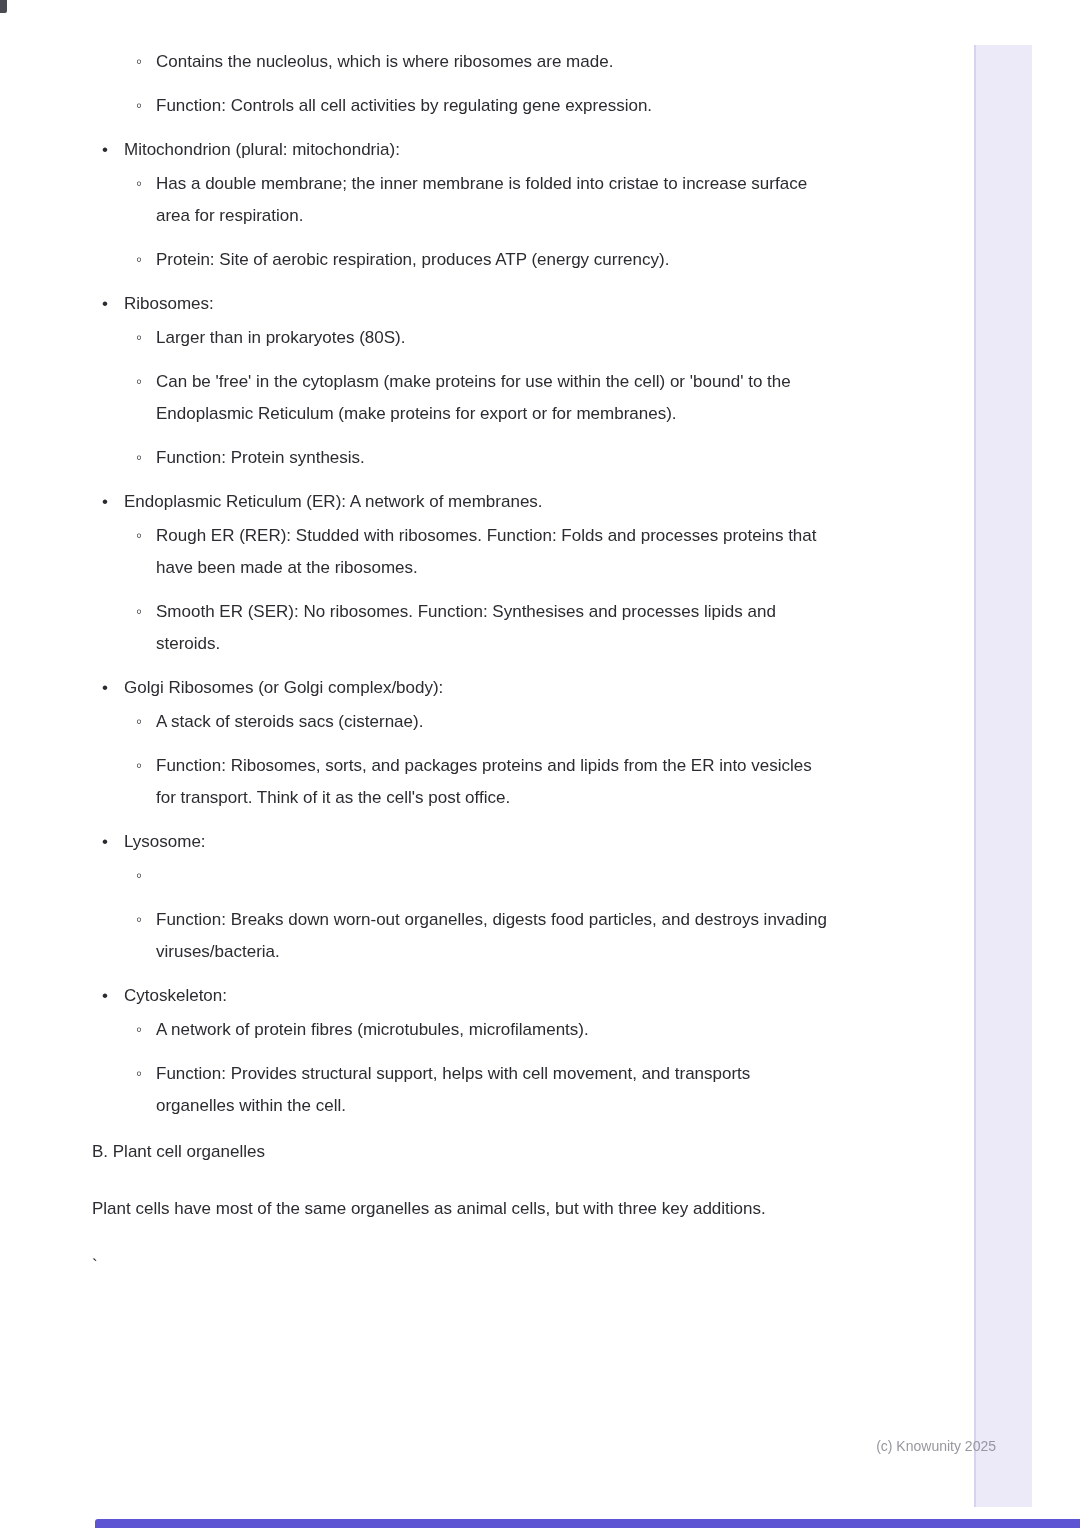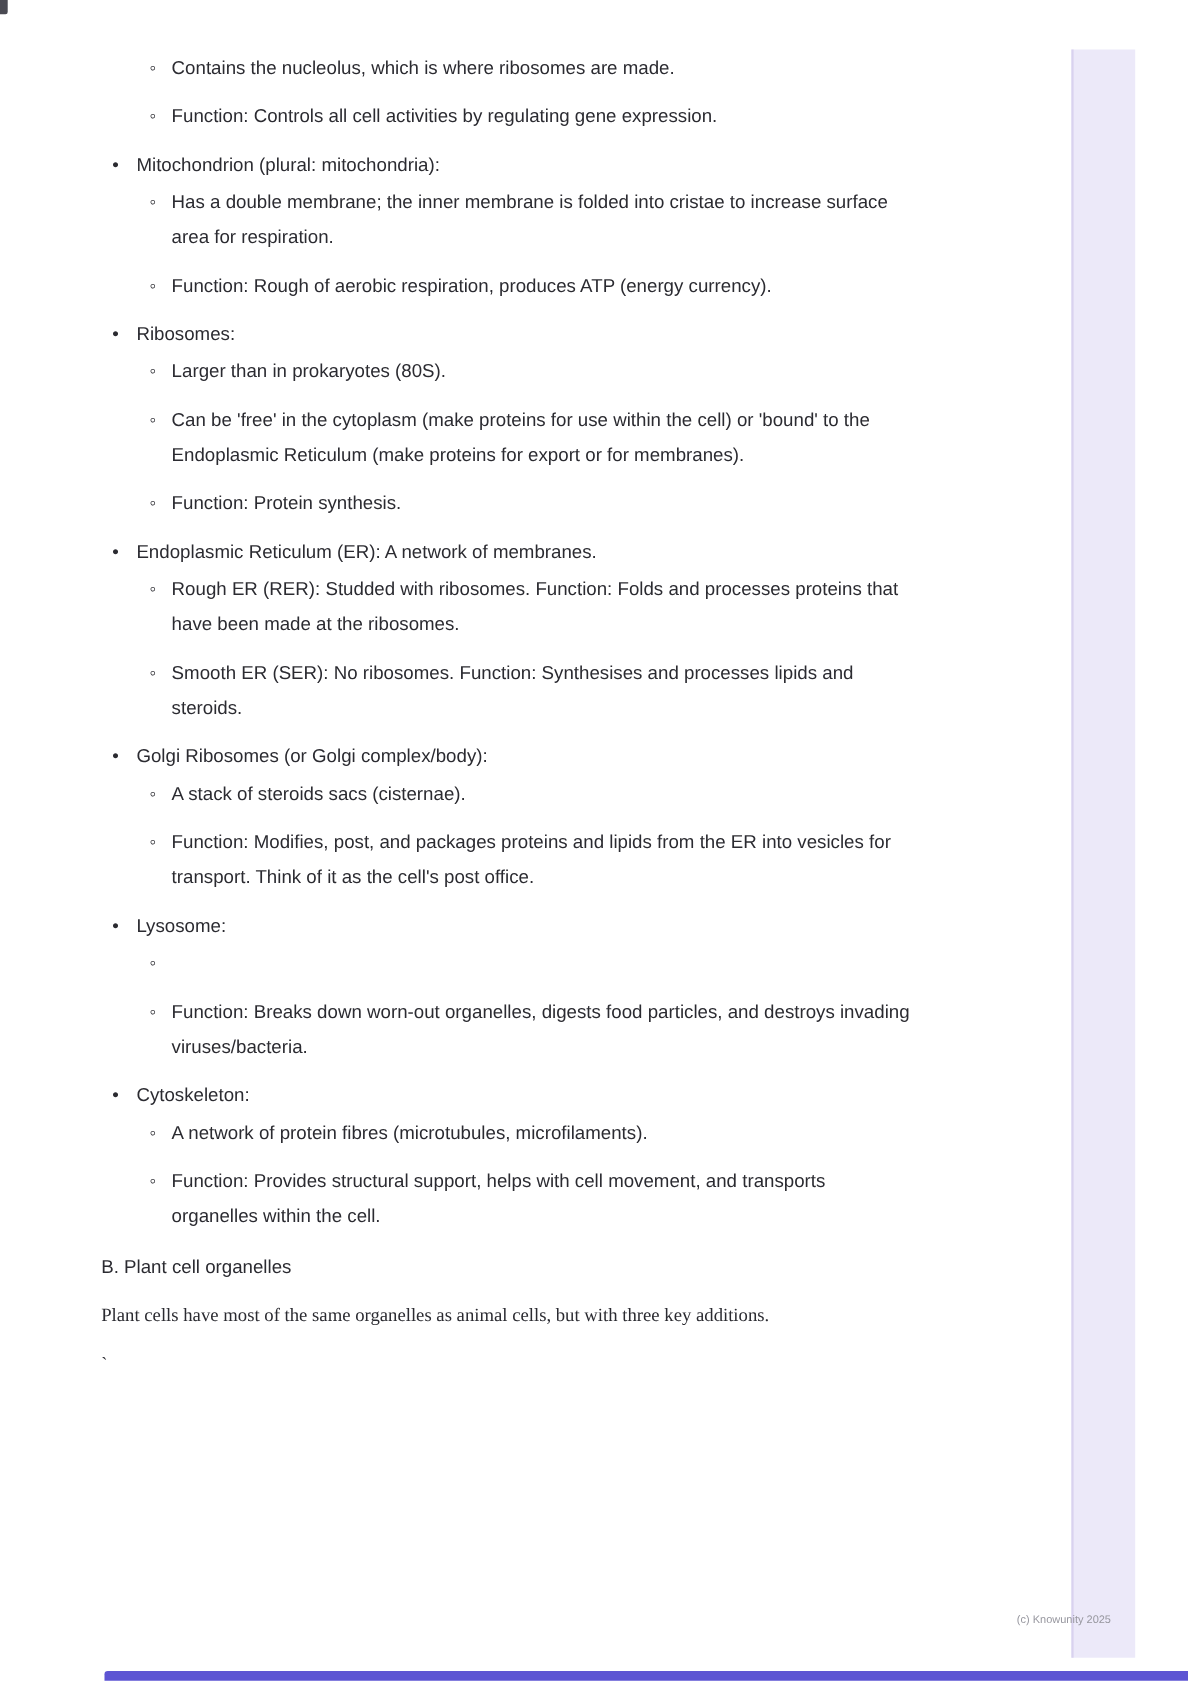--- a/index.html
+++ b/index.html
@@ -18,32 +18,31 @@
     font-size: 17px; line-height: 32px;
   }
   .li { display: flex; }
   .li .marker { flex: 0 0 auto; }
   .li1 { padding-left: 10px; margin-top: 12px; margin-bottom: 2px; }
   .li1 .marker { width: 22px; }
   .li2 { padding-left: 44px; margin-bottom: 12px; }
   .li2 .marker { width: 20px; }
   strong { font-weight: 400; }
   .heading { font-weight: 700; margin-top: 14px; }
-  .para { margin-top: 12px; font-family: Liberation Serif, serif; }
+  .para { margin-top: 25px; }
   .side-strip {
     position: absolute; top: 45px; right: 48px;
     width: 56px; height: 1462px; z-index: 1;
     background: var(--side-strip-color, #ece9f9);
     border-left: 2px solid var(--side-strip-border-color, #d9d2ef);
   }
   .footer {
-    position: absolute; top: 1438px; right: 70px; z-index: 3;
-    font-size: 10px; line-height: 16px;
+    position: absolute; top: 1438px; right: 84px; z-index: 3;
+    font-size: 14px; line-height: 16px;
     color: var(--footer-text-color, #97979f);
-    margin-top: 27px;
   }
   .bottom-bar {
     position: absolute; left: 95px; right: 0; bottom: 0;
     height: 9px; z-index: 4; border-top-left-radius: 3px;
     background: var(--accent-bar-color, #5d54d3);
   }
   .corner-artifact {
     position: absolute; top: 0; left: 0; width: 7px; height: 13px;
     background: #4a4a52; z-index: 5; border-bottom-right-radius: 2px;
   }
@@ -65,21 +64,21 @@
     <div class="li li1">
       <span class="marker">•</span>
       <span class="text"><strong>Mitochondrion (plural: mitochondria):</strong></span>
     </div>
     <div class="li li2">
       <span class="marker">◦</span>
       <span class="text"><span>Has a double membrane; the inner membrane is folded into </span><strong>cristae</strong><span> to increase surface area for respiration.</span></span>
     </div>
     <div class="li li2">
       <span class="marker">◦</span>
-      <span class="text"><span>Function: Rough of aerobic respiration, produces ATP (energy currency).</span></span>
+      <span class="text"><span>Protein: Site of aerobic respiration, produces ATP (energy currency).</span></span>
     </div>
     <div class="li li1">
       <span class="marker">•</span>
       <span class="text"><strong>Ribosomes:</strong></span>
     </div>
     <div class="li li2">
       <span class="marker">◦</span>
       <span class="text"><span>Larger than in prokaryotes (80S).</span></span>
     </div>
     <div class="li li2">
@@ -105,21 +104,21 @@
     <div class="li li1">
       <span class="marker">•</span>
       <span class="text"><strong>Golgi Ribosomes (or Golgi complex/body):</strong></span>
     </div>
     <div class="li li2">
       <span class="marker">◦</span>
       <span class="text"><span>A stack of steroids sacs (cisternae).</span></span>
     </div>
     <div class="li li2">
       <span class="marker">◦</span>
-      <span class="text"><span>Function: Modifies, post, and packages proteins and lipids from the ER into vesicles for transport. Think of it as the cell's post office.</span></span>
+      <span class="text"><span>Function: Ribosomes, sorts, and packages proteins and lipids from the ER into vesicles for transport. Think of it as the cell's post office.</span></span>
     </div>
     <div class="li li1">
       <span class="marker">•</span>
       <span class="text"><strong>Lysosome:</strong></span>
     </div>
     <div class="li li2">
       <span class="marker">◦</span>
     </div>
     <div class="li li2">
       <span class="marker">◦</span>

